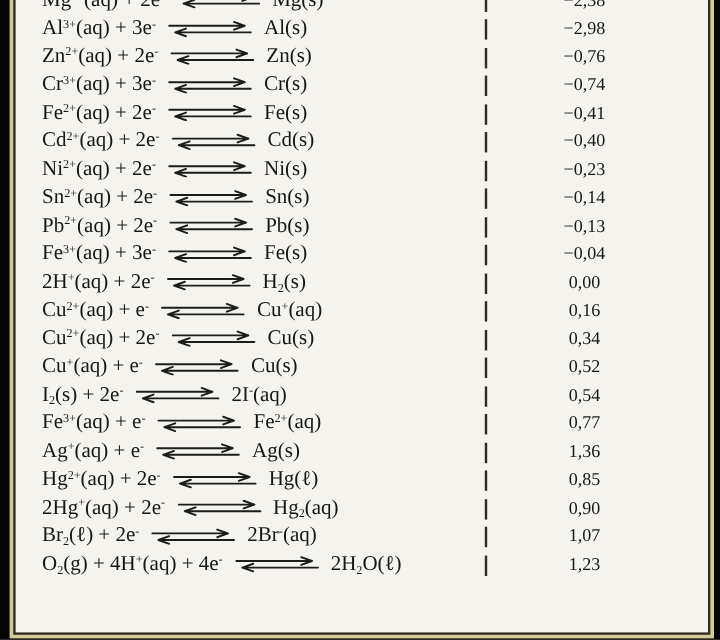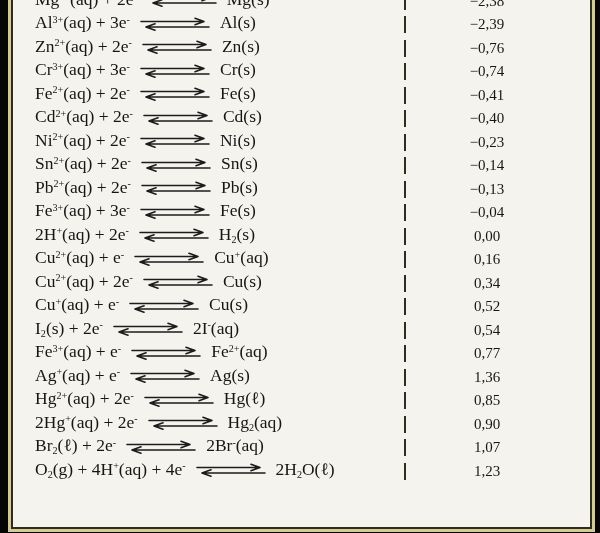--- a/index.html
+++ b/index.html
@@ -100,21 +100,21 @@
 
   <div class="row">
     <div class="eq">
       <span class="side left">Al<sup>3+</sup>(aq) + 3e<sup>-</sup></span>
       <svg class="arrow" width="76" height="14" viewBox="0 0 76 14" aria-hidden="true">
         <path d="M4 4.5 H67 M67 4.5 l-9 -3.2 M67 4.5 l-9 3.2"></path>
         <path d="M72 10 H9 M9 10 l9 -3.2 M9 10 l9 3.2"></path>
       </svg>
       <span class="side right">Al(s)</span>
     </div>
-    <div class="val">−2,39</div>
+    <div class="val">−2,98</div>
   </div>
 
 
   <div class="row">
     <div class="eq">
       <span class="side left">Zn<sup>2+</sup>(aq) + 2e<sup>-</sup></span>
       <svg class="arrow" width="76" height="14" viewBox="0 0 76 14" aria-hidden="true">
         <path d="M4 4.5 H67 M67 4.5 l-9 -3.2 M67 4.5 l-9 3.2"></path>
         <path d="M72 10 H9 M9 10 l9 -3.2 M9 10 l9 3.2"></path>
       </svg>

